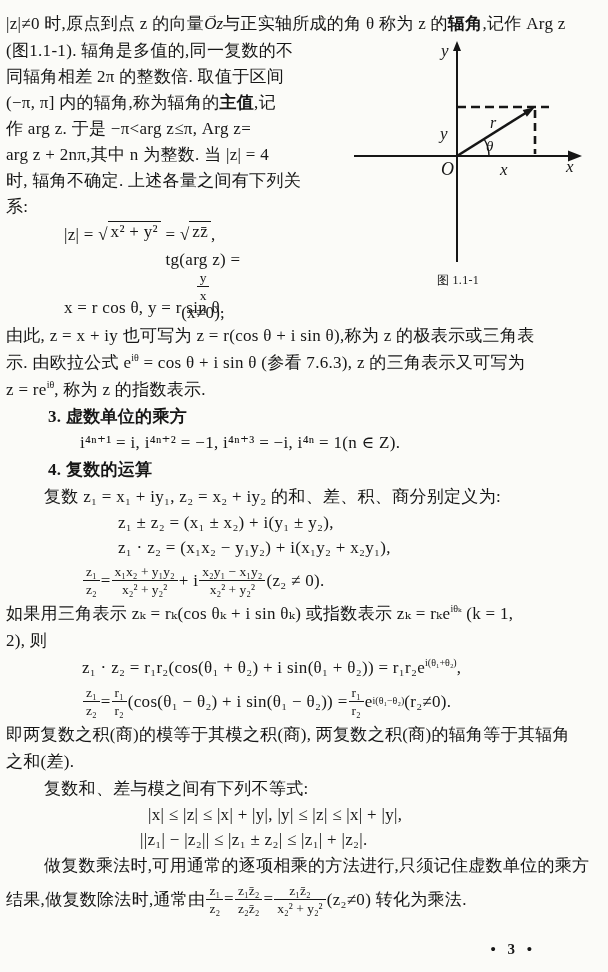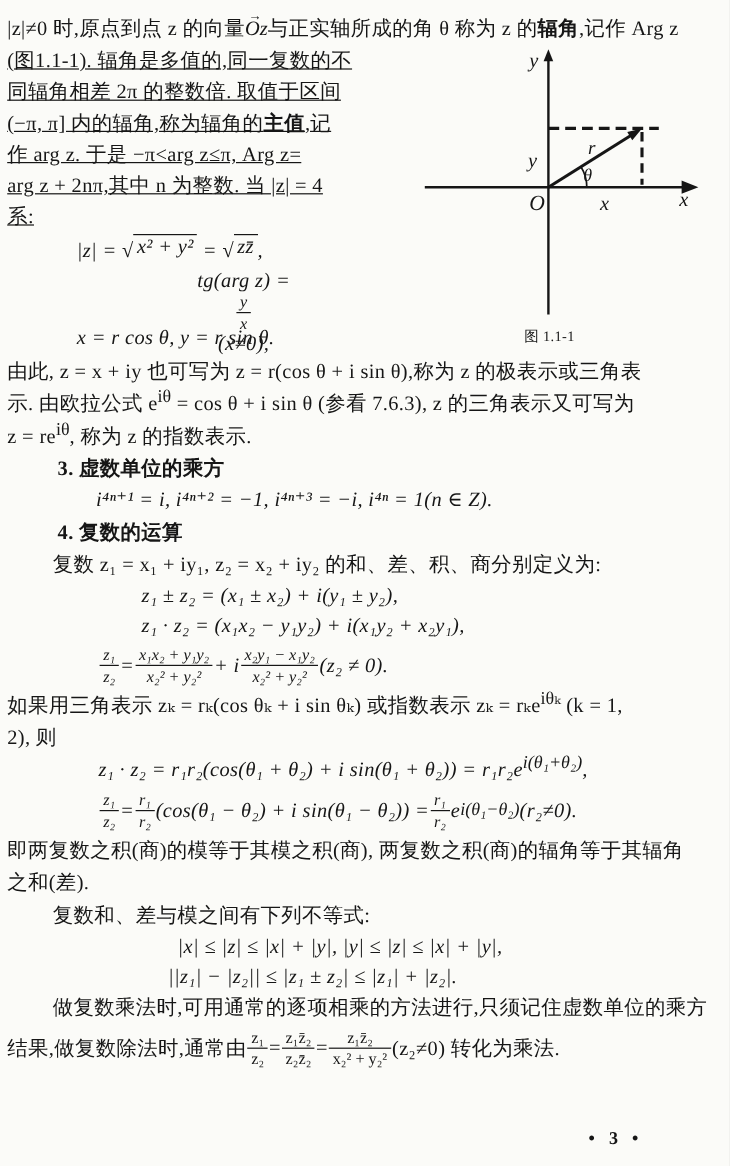--- a/index.html
+++ b/index.html
@@ -10,59 +10,60 @@
     font-family:"Liberation Serif","DejaVu Serif",serif;
     font-size:17px;letter-spacing:0.3px;
   }
   .tl{line-height:27px;white-space:nowrap;}
   .l1{line-height:28px;}
   .b{font-weight:bold;}
   .sec{font-weight:bold;padding-left:42px;}
   .pind{padding-left:38px;}
   .row{display:flex;}
   .leftcol{width:336px;flex:none;}
-  .leftcol .tl{line-height:26px;text-decoration:underline;}
+  .leftcol .tl{line-height:26px;}
   .figwrap{flex:1;position:relative;}
   .figsvg{display:block;}
   .figcap{text-align:center;padding-right:34px;line-height:20px;font-size:12px;}
-  .eq{white-space:nowrap;font-style:italic;}
+  .eq{white-space:nowrap;}
   .eqm{margin-left:58px;line-height:30px;}
   .eqxy{margin-left:58px;line-height:28px;}
   .eqf{display:flex;align-items:center;height:40px;white-space:nowrap;}
   .eqtg{margin-left:58px;height:44px;flex-direction:column;}
   .ind1{margin-left:74px;line-height:26px;}
   .ind2{margin-left:112px;line-height:25px;}
   .ind3{margin-left:76px;line-height:27px;}
   .ind4{margin-left:142px;line-height:25px;}
   .ind4b{margin-left:134px;line-height:25px;}
   .frac{display:inline-block;vertical-align:middle;text-align:center;font-size:13.5px;letter-spacing:0;margin:0 1px;}
   .frac .num{display:block;border-bottom:1.5px solid #161616;padding:0 3px 1px;line-height:15px;}
   .frac .den{display:block;padding:1px 3px 0;line-height:15px;}
   .sqrt{white-space:nowrap;}
   .rsign{letter-spacing:0;}
   .rad{display:inline-block;border-top:1.6px solid #161616;padding:0 3px;margin-top:1px;vertical-align:top;line-height:1.15;}
-  sup.e{font-size:15px;vertical-align:super;letter-spacing:0;line-height:0;}
+  sup.e{font-size:10px;vertical-align:super;letter-spacing:0;line-height:0;}
   .vec{position:relative;display:inline-block;font-style:italic;letter-spacing:0;}
   .vec-arrow{position:absolute;top:-10px;left:3px;font-size:11px;font-style:normal;}
   .pgnum{position:absolute;right:72px;bottom:14px;font-weight:bold;font-size:15px;letter-spacing:4px;}
 </style>
 </head>
 <body>
 
 <div class="page">
 
   <div class="tl l1"><span>|z|≠0 时,原点到点 z 的向量</span><span class="vec"><span class="vec-arrow">→</span><span>Oz</span></span><span>与正实轴所成的角 θ 称为 z 的</span><span class="b">辐角</span><span>,记作 Arg z</span></div>
 
   <div class="row">
     <div class="leftcol">
       <div class="tl">(图1.1-1). 辐角是多值的,同一复数的不</div>
       <div class="tl">同辐角相差 2π 的整数倍. 取值于区间</div>
       <div class="tl"><span>(−π, π] 内的辐角,称为辐角的</span><span class="b">主值</span><span>,记</span></div>
       <div class="tl">作 arg z. 于是 −π&lt;arg z≤π, Arg z=</div>
       <div class="tl">arg z + 2nπ,其中 n 为整数. 当 |z| = 4</div>
+      <div class="tl">时, 辐角不确定. 上述各量之间有下列关</div>
       <div class="tl">系:</div>
 
       <div class="eq eqm"><span>|z| = </span><span class="sqrt"><span class="rsign">√</span><span class="rad">x² + y²</span></span><span> = </span><span class="sqrt"><span class="rsign">√</span><span class="rad">zz̄</span></span><span>,</span></div>
 
       <div class="eq eqf eqtg">
           <span>tg(arg z) = </span>
           <span class="frac">
             <span class="num">y</span>
             <span class="den">x</span>
           </span>

